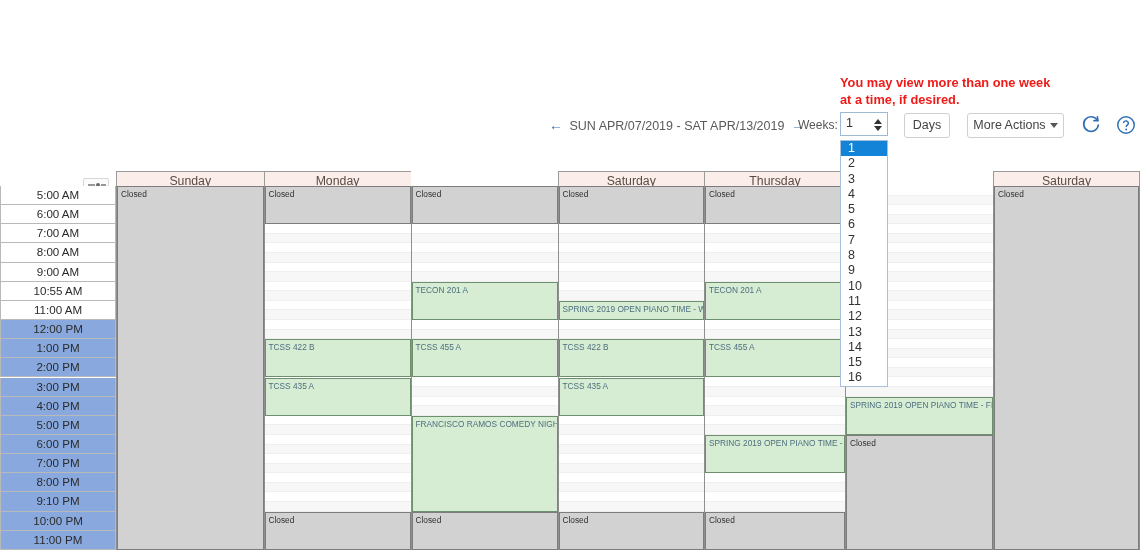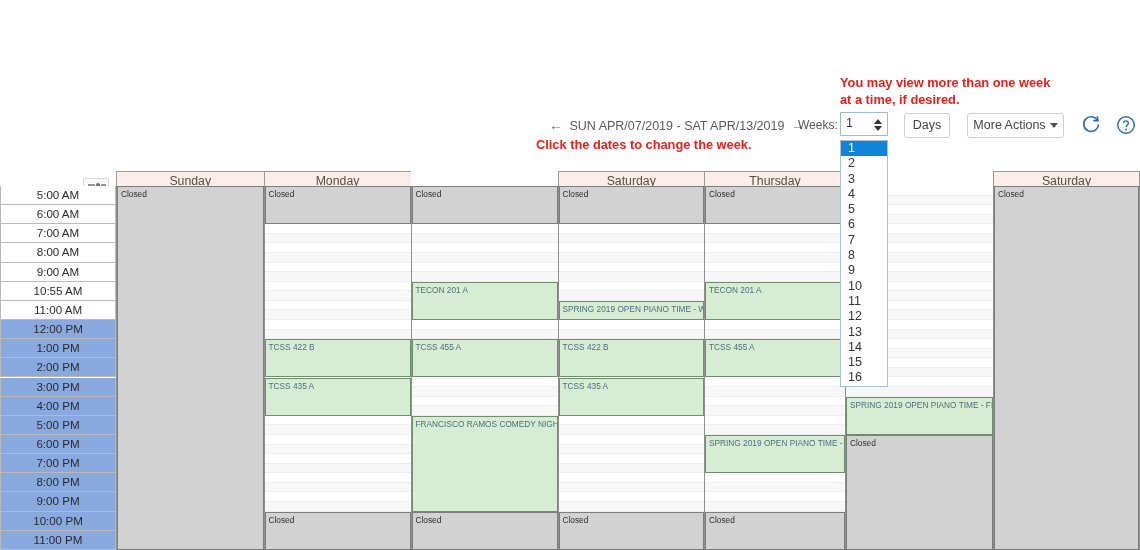--- a/index.html
+++ b/index.html
@@ -256,21 +256,20 @@
 </style>
 </head>
 <body>
 
 <div class="page">
 
 
 
   <div class="annot" id="annot-weeks">You may view more than one week
 at a time, if desired.</div>
-  <div class="annot" id="annot-dates">Click the dates to change the week.</div>
 
   <div class="toolbar">
     <div class="date-nav">
       <span class="arrow">←</span>
       <span class="daterange">SUN APR/07/2019 - SAT APR/13/2019</span>
       <span class="arrow">→</span>
     </div>
 
     <div class="weeks-label">Weeks:</div>
     <div class="weeks-box">
@@ -344,21 +343,21 @@
           <div class="tcell" style="top: 114.9px;">11:00 AM</div>
           <div class="tcell pm" style="top: 134.05px;">12:00 PM</div>
           <div class="tcell pm" style="top: 153.2px;">1:00 PM</div>
           <div class="tcell pm" style="top: 172.35px;">2:00 PM</div>
           <div class="tcell pm" style="top: 191.5px;">3:00 PM</div>
           <div class="tcell pm" style="top: 210.65px;">4:00 PM</div>
           <div class="tcell pm" style="top: 229.8px;">5:00 PM</div>
           <div class="tcell pm" style="top: 248.95px;">6:00 PM</div>
           <div class="tcell pm" style="top: 268.1px;">7:00 PM</div>
           <div class="tcell pm" style="top: 287.25px;">8:00 PM</div>
-          <div class="tcell pm" style="top: 306.4px;">9:00 PM</div>
+          <div class="tcell pm" style="top: 306.4px;">9:10 PM</div>
           <div class="tcell pm" style="top: 325.55px;">10:00 PM</div>
           <div class="tcell pm" style="top: 344.7px;">11:00 PM</div>
         </div>
 
     <div class="daycol" style="left: 116px; width: 147.5px;">
           <div class="hr" style="top: 0px;"></div>
           <div class="hr alt" style="top: 9.575px;"></div>
           <div class="hr" style="top: 19.15px;"></div>
           <div class="hr alt" style="top: 28.725px;"></div>
           <div class="hr" style="top: 38.3px;"></div>

